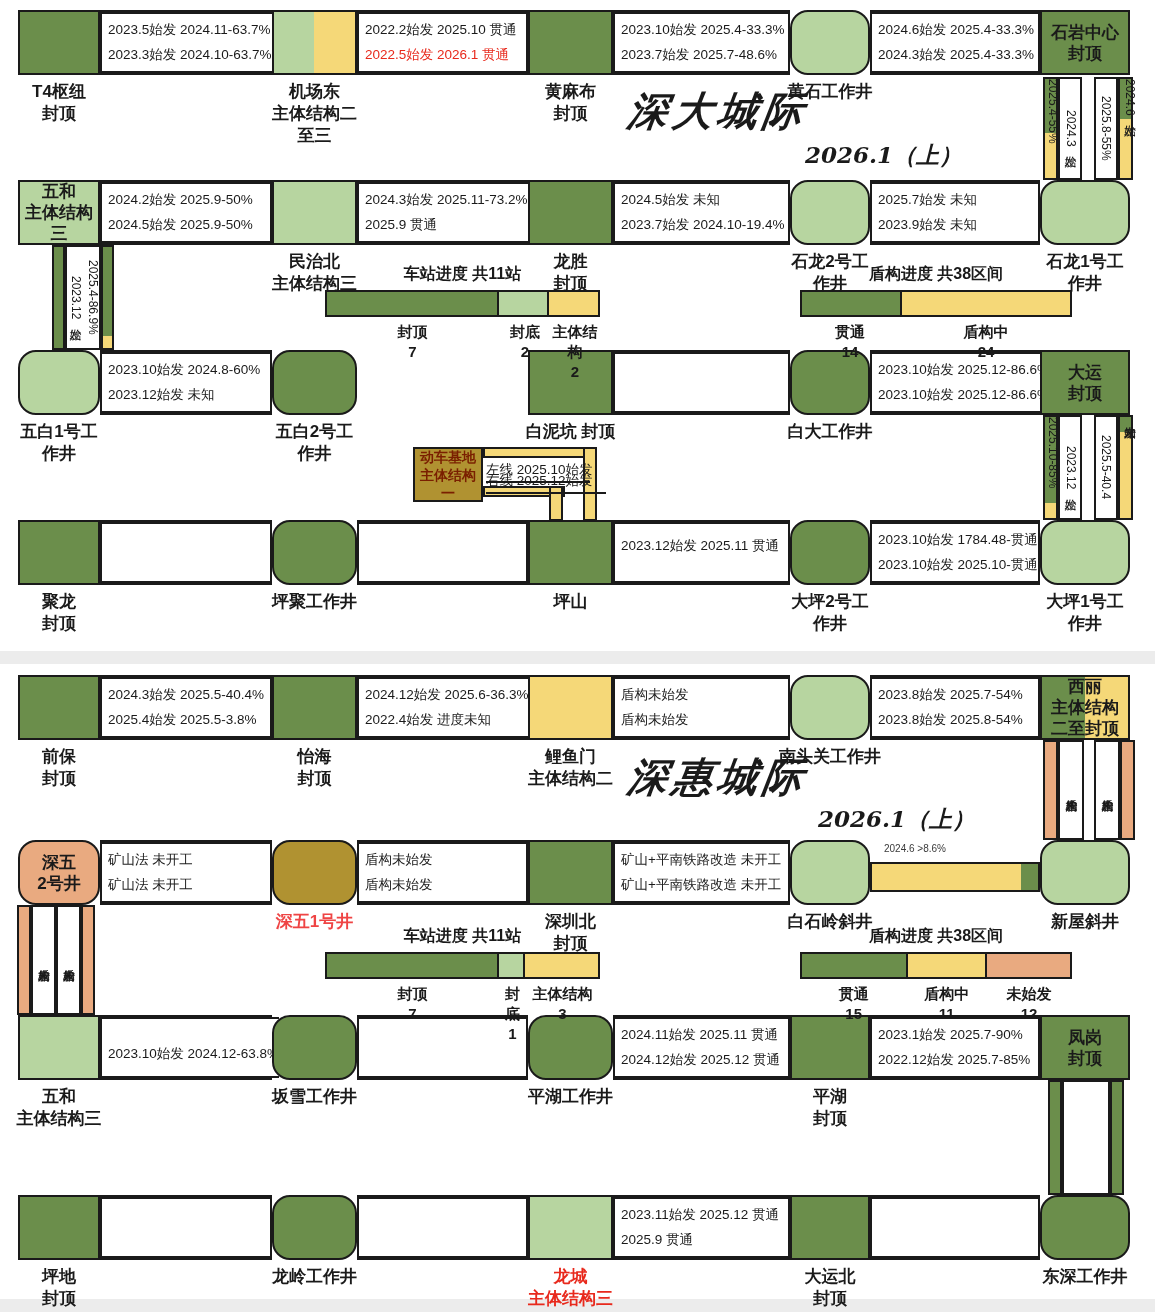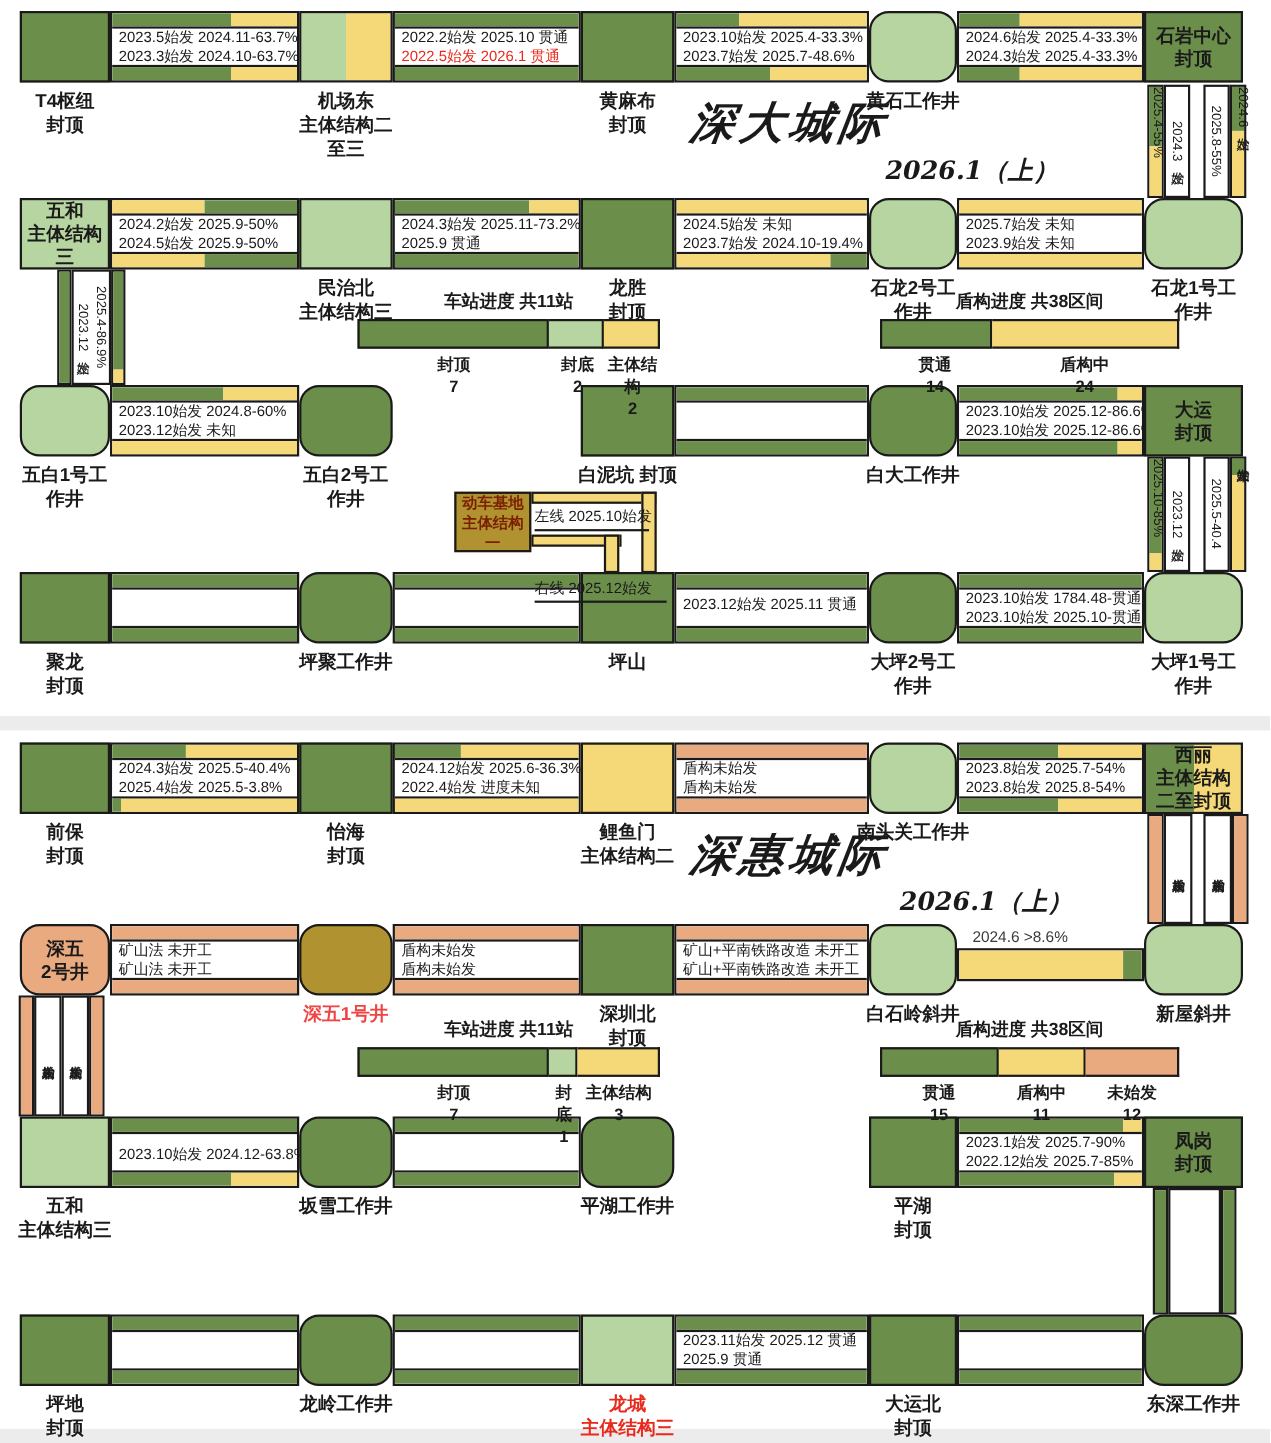--- a/index.html
+++ b/index.html
@@ -17,29 +17,29 @@
   #sub-0{left:805px;top:140px;} #sub-1{left:818px;top:804px;}
 
   .station{position:absolute;box-sizing:border-box;border:2px solid #1a1a1a;display:flex;
            align-items:center;justify-content:center;text-align:center;font-weight:bold;
            font-size:17px;line-height:21px;white-space:pre-line;z-index:2;}
   .station.rounded{border-radius:18px;}
   .station-label{position:absolute;text-align:center;font-weight:bold;font-size:17px;
                  line-height:22px;white-space:pre-line;z-index:4;}
 
   .segment{position:absolute;box-sizing:border-box;border:2px solid #1a1a1a;display:flex;
-           flex-direction:column;background:#fff;z-index:1;}
+           flex-direction:row;background:#fff;z-index:1;}
   .seg-bar{height:12px;display:flex;overflow:hidden;}
   .seg-text-box{flex:1;border-top:2px solid #1a1a1a;border-bottom:2px solid #1a1a1a;
                 background:#fff;display:flex;flex-direction:column;justify-content:space-evenly;
                 padding-left:6px;overflow:visible;}
   .seg-line{font-size:13.5px;line-height:16px;white-space:nowrap;}
   .fill{height:100%;}
 
-  .seg1-text{position:absolute;font-size:14px;color:#3a3a3a;white-space:nowrap;z-index:2;}
+  .seg1-text{position:absolute;font-size:10px;color:#3a3a3a;white-space:nowrap;z-index:2;}
   .seg1-bar{position:absolute;box-sizing:border-box;border:2px solid #1a1a1a;display:flex;overflow:hidden;z-index:1;}
 
   .vseg{position:absolute;display:flex;align-items:stretch;z-index:1;}
   .vcol{box-sizing:border-box;position:relative;}
   .vcol.bar{border:2px solid #1a1a1a;}
   .vcol.txt,.vcol.txt2{border:2px solid #1a1a1a;background:#fff;display:flex;flex-direction:row;justify-content:center;}
   .vfill{position:absolute;top:0;left:0;right:0;bottom:0;display:flex;flex-direction:column;}
   .vfill div{width:100%;}
   .vtext{position:relative;writing-mode:vertical-rl;text-orientation:mixed;font-size:12px;
          margin:auto 1px;white-space:nowrap;z-index:2;}
@@ -459,20 +459,32 @@
       <div class="seg-text-box">
         <div class="seg-line"></div>
         <div class="seg-line"></div>
       </div>
       <div class="seg-bar">
         <div class="fill" style="flex: 100 1 0%; background: rgb(107, 142, 75);"></div>
       </div>
     </div>
     <div class="station rounded" style="left: 528px; top: 1015px; width: 85px; height: 65px; background: rgb(107, 142, 75);"></div>
     <div class="station-label" style="left: 483px; top: 1086px; width: 175px;">平湖工作井</div>
+    <div class="segment" style="left: 613px; top: 1015px; width: 177px; height: 65px;">
+      <div class="seg-bar">
+        <div class="fill" style="flex: 100 1 0%; background: rgb(107, 142, 75);"></div>
+      </div>
+      <div class="seg-text-box">
+        <div class="seg-line">2024.11始发 2025.11 贯通</div>
+        <div class="seg-line">2024.12始发 2025.12 贯通</div>
+      </div>
+      <div class="seg-bar">
+        <div class="fill" style="flex: 100 1 0%; background: rgb(107, 142, 75);"></div>
+      </div>
+    </div>
     <div class="station" style="left: 790px; top: 1015px; width: 80px; height: 65px; background: rgb(107, 142, 75);"></div>
     <div class="station-label" style="left: 745px; top: 1086px; width: 170px;">平湖
 封顶</div>
     <div class="segment" style="left: 870px; top: 1015px; width: 170px; height: 65px;">
       <div class="seg-bar">
         <div class="fill" style="flex: 90 1 0%; background: rgb(107, 142, 75);"></div>
         <div class="fill" style="flex: 10 1 0%; background: rgb(245, 216, 120);"></div>
       </div>
       <div class="seg-text-box">
         <div class="seg-line">2023.1始发 2025.7-90%</div>
@@ -659,21 +671,21 @@
         <div class="vfill">
           <div style="flex: 100 1 0%; background: rgb(107, 142, 75);"></div>
         </div>
       </div>
     </div>
     <div class="branch-block" style="left: 413px; top: 447px; width: 70px; height: 55px; background: rgb(176, 146, 49); color: rgb(122, 31, 0);">动车基地
 主体结构一</div>
     <div class="branch-bar" style="left: 483px; top: 447px; width: 114px; height: 11px; background: rgb(245, 216, 120);"></div>
     <div class="branch-label" style="left: 486px; top: 461px; width: 104px;">左线 2025.10始发</div>
     <div class="branch-bar" style="left: 483px; top: 486px; width: 82px; height: 11px; background: rgb(245, 216, 120);"></div>
-    <div class="branch-label" style="left: 486px; top: 526px; width: 120px;">右线 2025.12始发</div>
+    <div class="branch-label" style="left: 486px; top: 472px; width: 120px;">右线 2025.12始发</div>
     <div class="branch-bar" style="left: 583px; top: 447px; width: 14px; height: 74px; background: rgb(245, 216, 120);"></div>
     <div class="branch-bar" style="left: 549px; top: 486px; width: 14px; height: 35px; background: rgb(245, 216, 120);"></div>
     <div class="leg-title" style="left: 325px; top: 264px; width: 275px;">车站进度 共11站</div>
     <div class="leg-bar" style="left: 325px; top: 290px; width: 275px; height: 27px;">
       <div class="leg-cell" style="flex: 7 1 0%; background: rgb(107, 142, 75);"></div>
       <div class="leg-cell" style="flex: 2 1 0%; background: rgb(183, 213, 160);"></div>
       <div class="leg-cell" style="flex: 2 1 0%; background: rgb(245, 216, 120);"></div>
     </div>
     <div class="leg-labels" style="left: 325px; top: 322px; width: 275px;">
       <div class="leg-label" style="flex: 7 1 0%;">封顶

